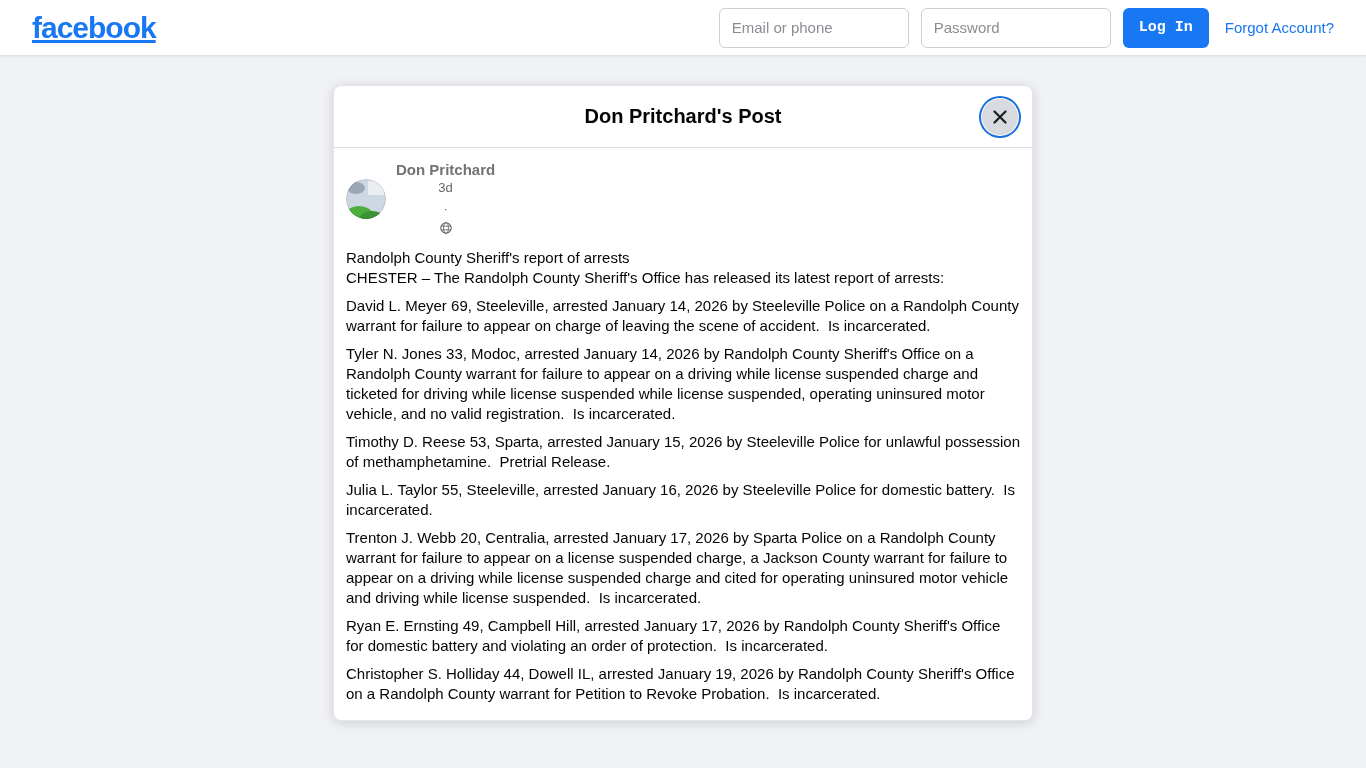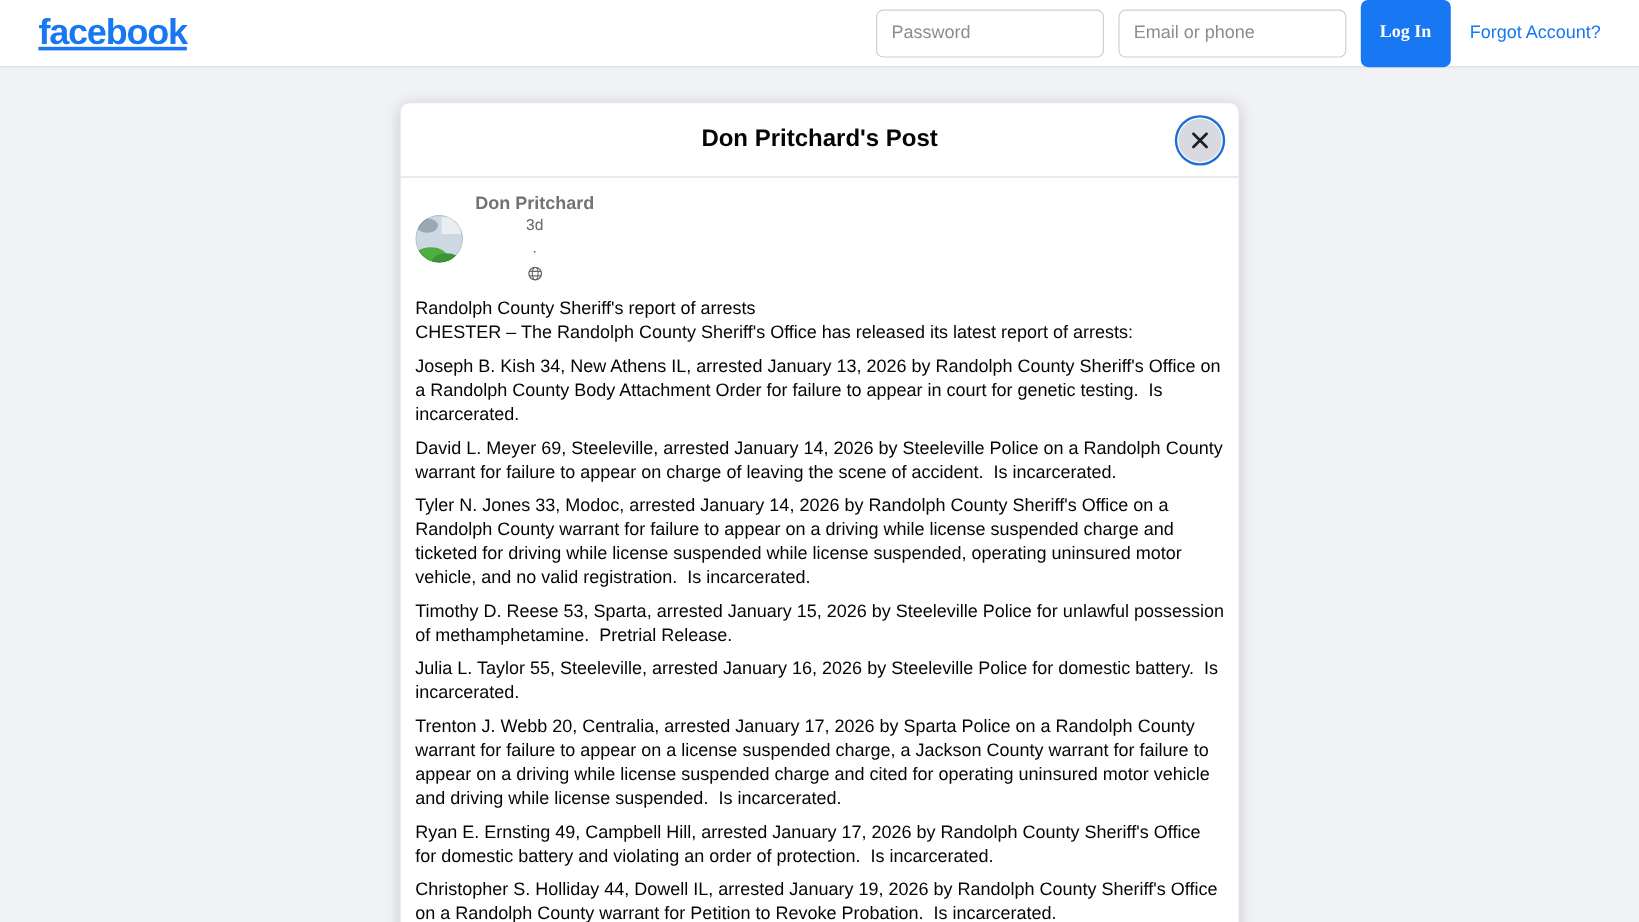--- a/index.html
+++ b/index.html
@@ -38,29 +38,29 @@
     border-radius: 6px;
     padding: 0 12px;
     font-size: 15px;
     font-family: "Liberation Sans", "DejaVu Sans", sans-serif;
     color: #050505;
     background: #fff;
     outline: none;
   }
   .login-input::placeholder { color: #8a8d91; }
   .login-btn {
-    height: 56px;
+    height: 40px;
     padding: 0 16px;
     background: #1877f2;
     color: #ffffff;
     border: none;
     border-radius: 6px;
     font-size: 15px;
     font-weight: bold;
-    font-family: Liberation Serif, serif;
+    font-family: Liberation Mono, monospace;
     cursor: pointer;
   }
   .forgot-link {
     color: #1877f2;
     font-size: 15px;
     font-weight: 500;
     text-decoration: none;
     margin-left: 4px;
     cursor: pointer;
   }
@@ -135,22 +135,22 @@
     white-space: pre-wrap;
   }
   .post-text p:last-child { margin-bottom: 0; }
 </style>
 </head>
 <body>
 
 <header class="topbar">
   <div class="logo">facebook</div>
   <div class="login-row">
+    <input class="login-input" type="text" placeholder="Email or phone" style="">
     <input class="login-input" type="password" placeholder="Password" style="">
-    <input class="login-input" type="text" placeholder="Email or phone" style="">
     <button class="login-btn">Log In</button>
     <a class="forgot-link">Forgot Account?</a>
   </div>
 </header>
 
 <div class="modal">
   <div class="modal-header">
     <div class="modal-title">Don Pritchard's Post</div>
     <button class="close-btn">
       <span>
@@ -193,21 +193,20 @@
               <path d="M1.5 5.5 H14.5 M1.5 10.5 H14.5" stroke="#65676b" stroke-width="1.2" fill="none"></path>
             </svg>
           </span>
         </div>
       </div>
     </div>
 
     <div class="post-text">
       <p>Randolph County Sheriff's report of arrests
 CHESTER – The Randolph County Sheriff's Office has released its latest report of arrests:</p>
-      <p>Joseph B. Kish 34, New Athens IL, arrested January 13, 2026 by Randolph County Sheriff's Office on a Randolph County Body Attachment Order for failure to appear in court for genetic testing.  Is incarcerated.</p>
       <p>David L. Meyer 69, Steeleville, arrested January 14, 2026 by Steeleville Police on a Randolph County warrant for failure to appear on charge of leaving the scene of accident.  Is incarcerated.</p>
       <p>Tyler N. Jones 33, Modoc, arrested January 14, 2026 by Randolph County Sheriff's Office on a Randolph County warrant for failure to appear on a driving while license suspended charge and ticketed for driving while license suspended while license suspended, operating uninsured motor vehicle, and no valid registration.  Is incarcerated.</p>
       <p>Timothy D. Reese 53, Sparta, arrested January 15, 2026 by Steeleville Police for unlawful possession of methamphetamine.  Pretrial Release.</p>
       <p>Julia L. Taylor 55, Steeleville, arrested January 16, 2026 by Steeleville Police for domestic battery.  Is incarcerated.</p>
       <p>Trenton J. Webb 20, Centralia, arrested January 17, 2026 by Sparta Police on a Randolph County warrant for failure to appear on a license suspended charge, a Jackson County warrant for failure to appear on a driving while license suspended charge and cited for operating uninsured motor vehicle and driving while license suspended.  Is incarcerated.</p>
       <p>Ryan E. Ernsting 49, Campbell Hill, arrested January 17, 2026 by Randolph County Sheriff's Office for domestic battery and violating an order of protection.  Is incarcerated.</p>
       <p>Christopher S. Holliday 44, Dowell IL, arrested January 19, 2026 by Randolph County Sheriff's Office on a Randolph County warrant for Petition to Revoke Probation.  Is incarcerated.</p>
     </div>
   </div>
 </div>

